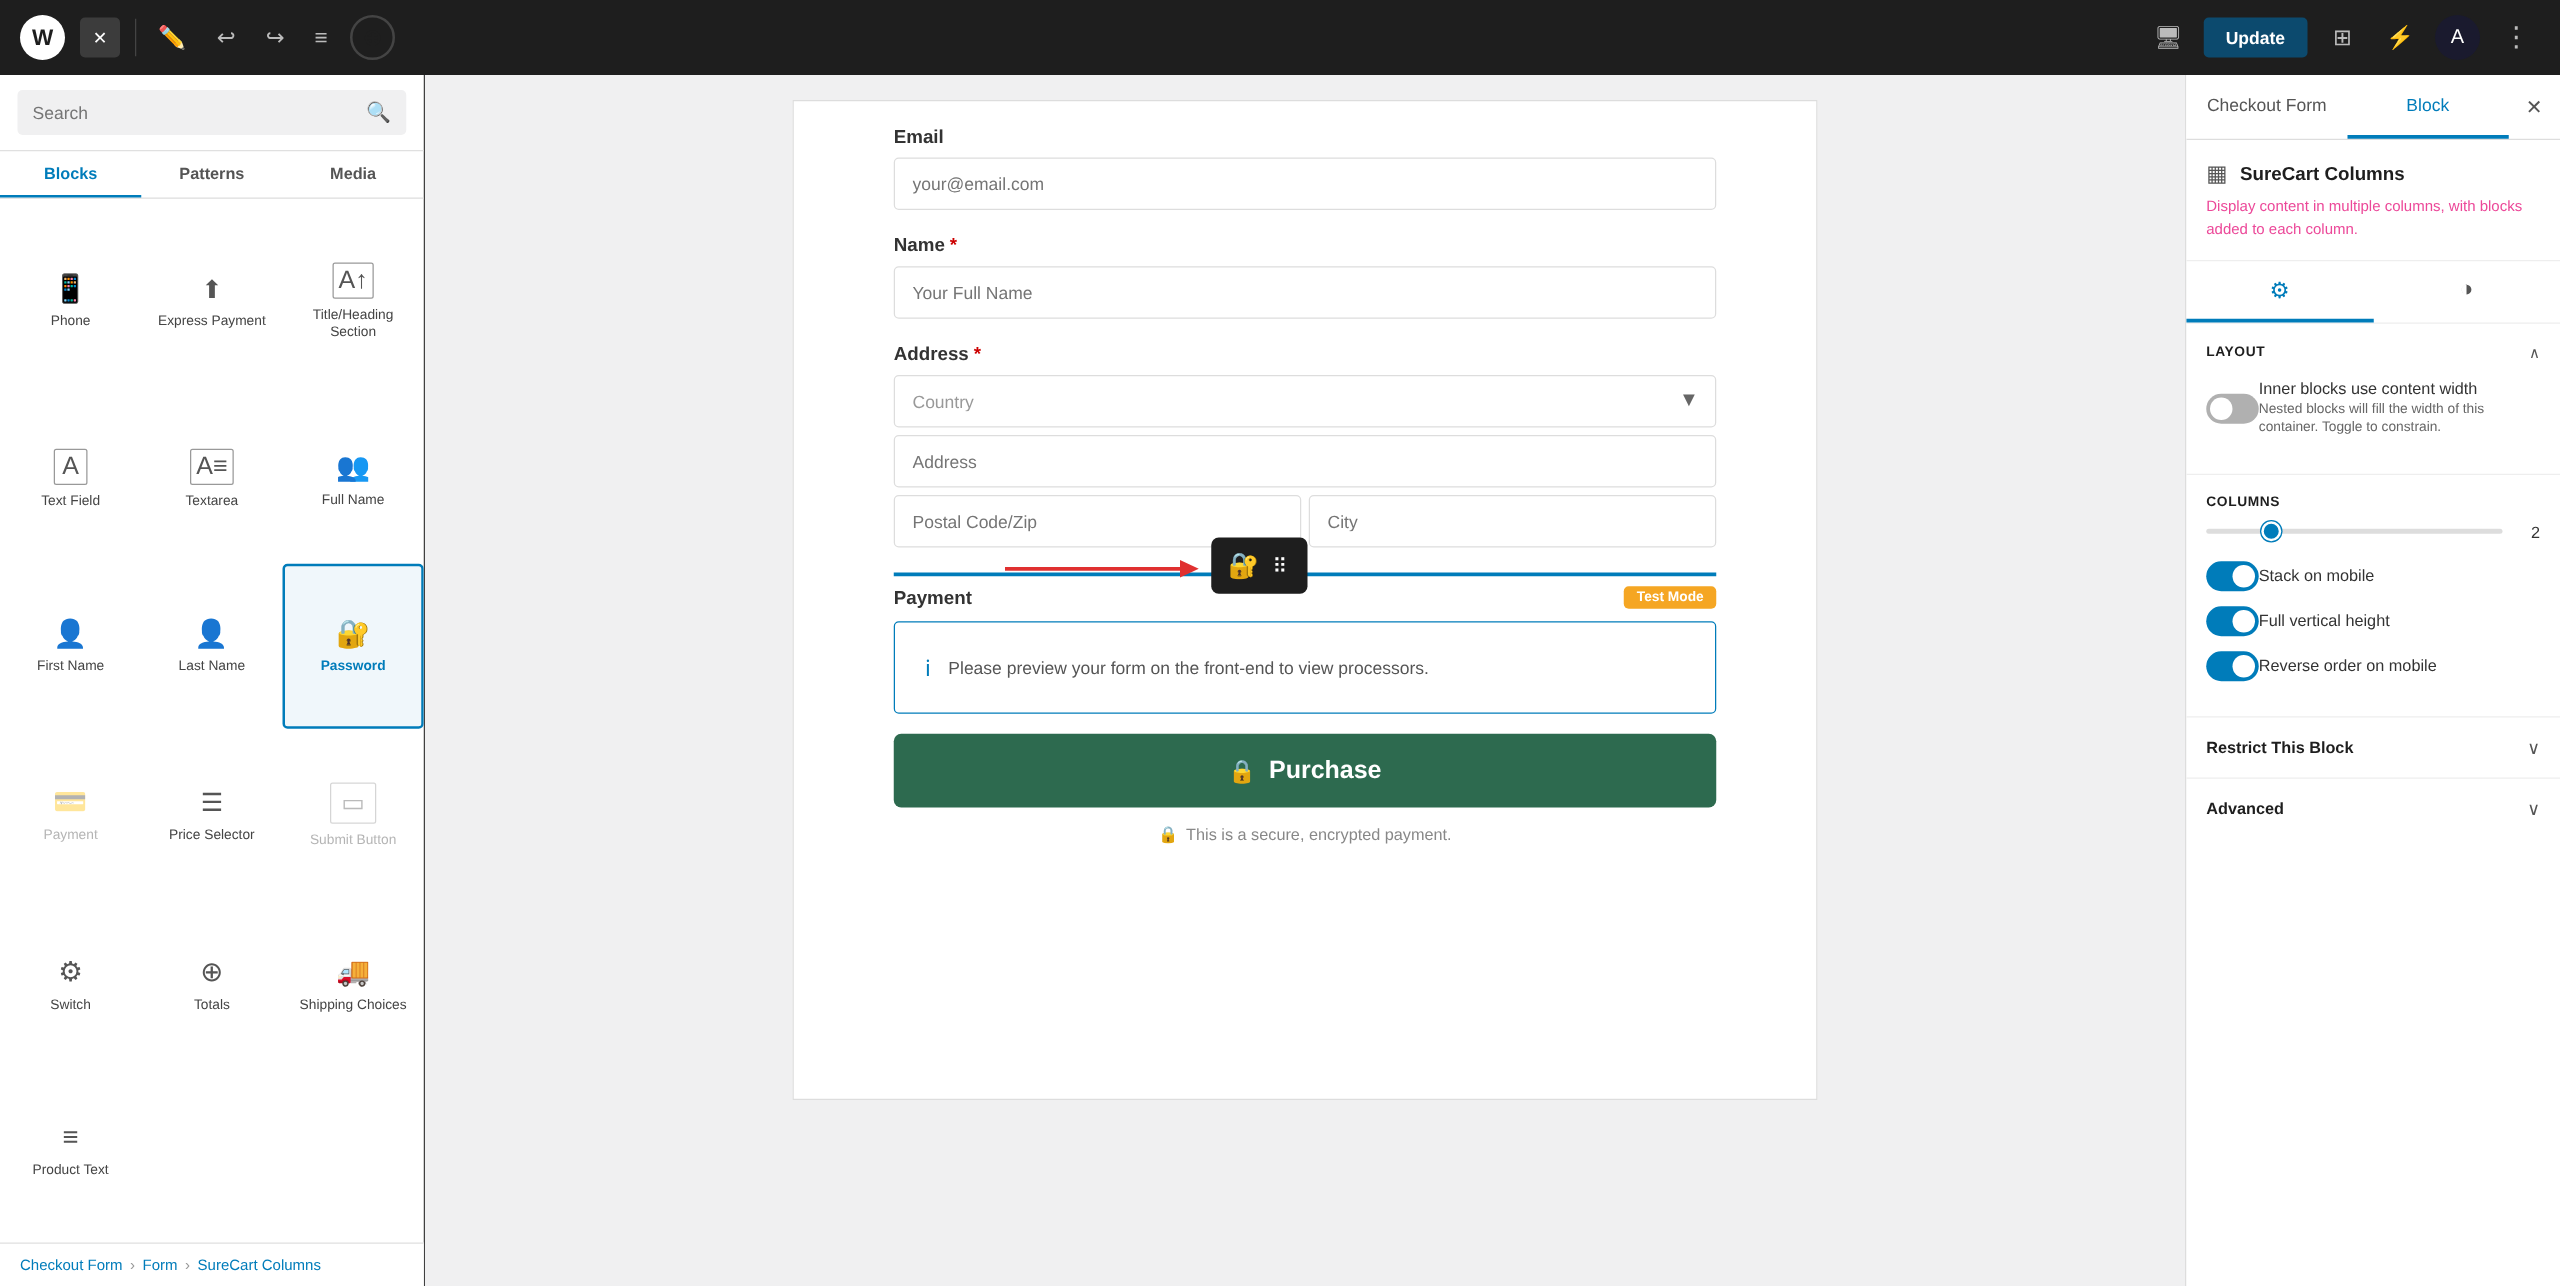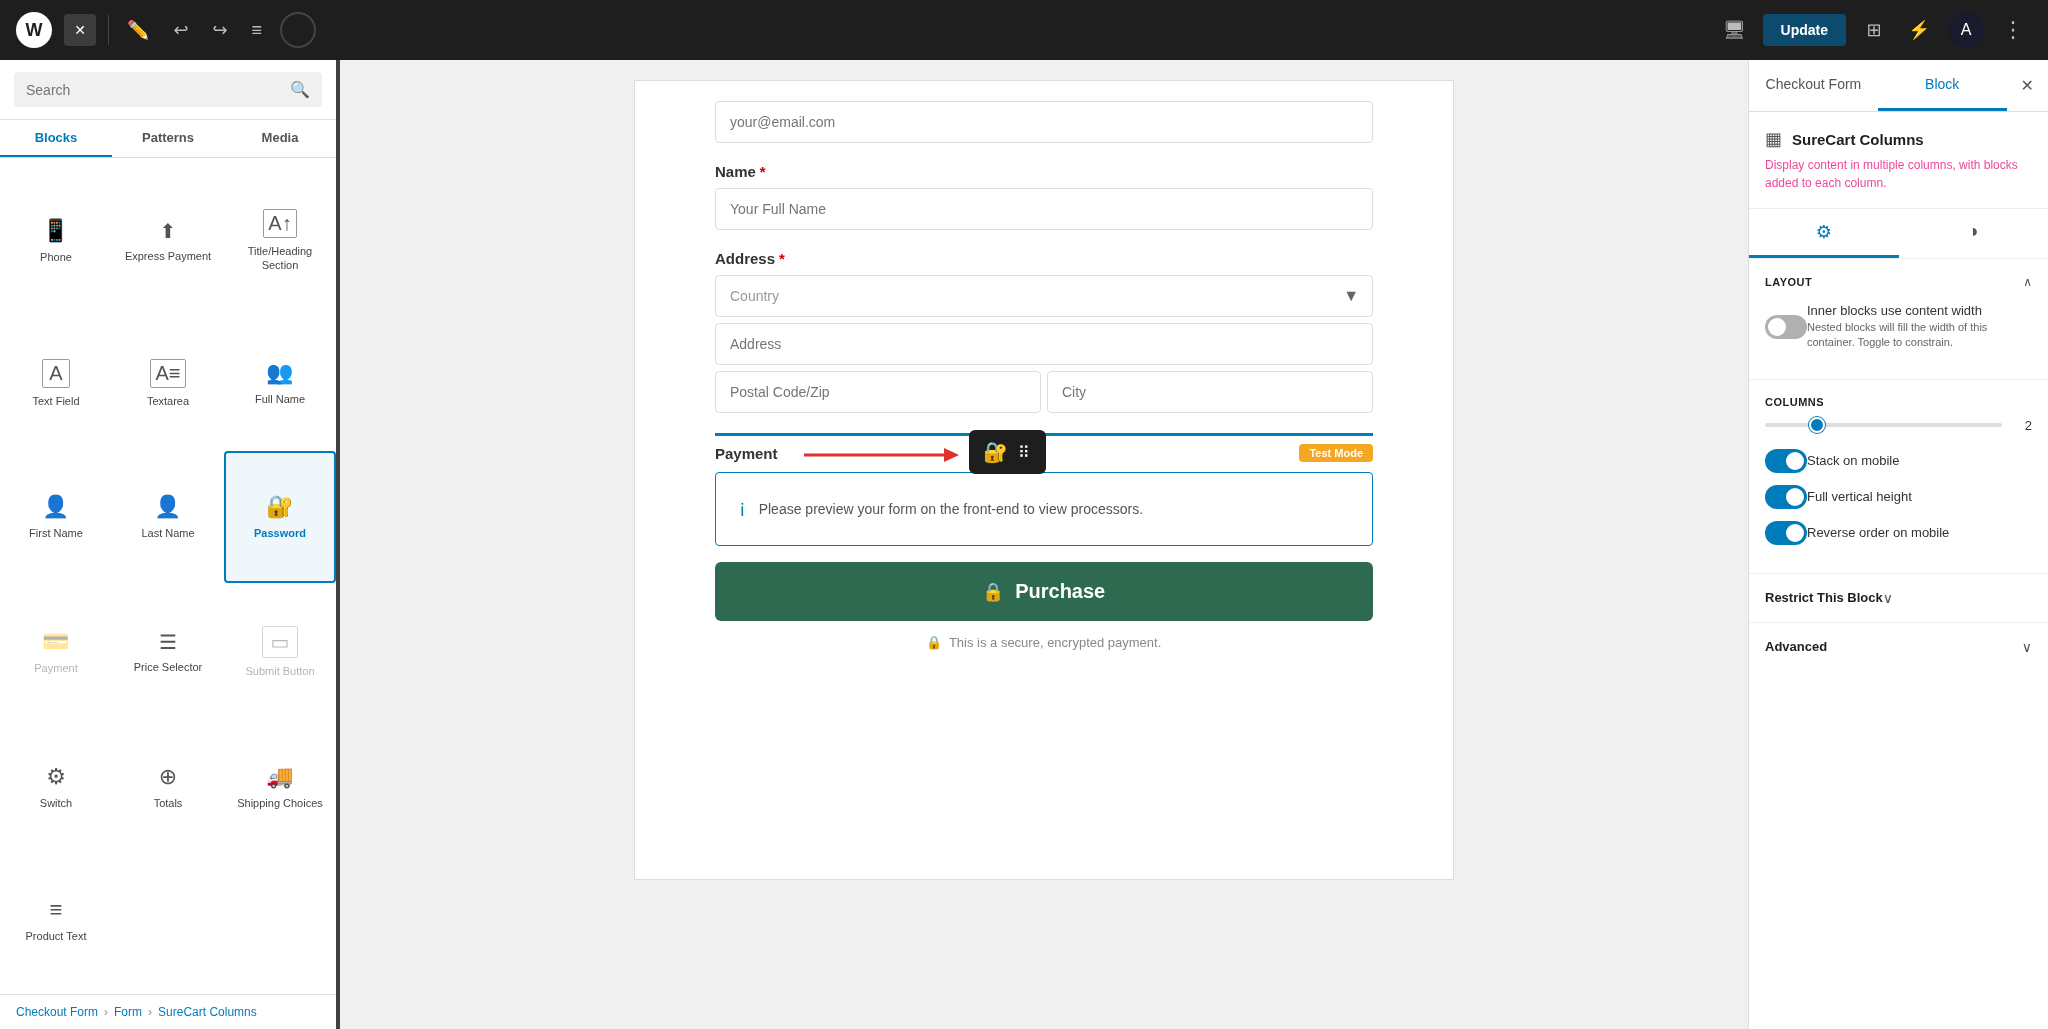--- a/index.html
+++ b/index.html
@@ -19,21 +19,21 @@
     .btn-update { background: #0c4a6e; color: #fff; border: none; border-radius: 4px; padding: 8px 18px; font-size: 14px; font-weight: 600; cursor: pointer; }
     .toolbar-icon-btn { width: 36px; height: 36px; background: none; border: none; color: #bbb; cursor: pointer; font-size: 18px; display: flex; align-items: center; justify-content: center; border-radius: 4px; }
     .toolbar-avatar { width: 36px; height: 36px; background: #1a1a2e; border-radius: 50%; display: flex; align-items: center; justify-content: center; color: #fff; font-size: 16px; cursor: pointer; }
     .toolbar-more { color: #bbb; font-size: 22px; cursor: pointer; padding: 4px 8px; }
 
     
     .main-layout { display: flex; flex: 1; overflow: hidden; }
 
     
     .sidebar {
-      width: 340px; background: #fff; border-right: 4px solid #404040; display: flex; flex-direction: column; flex-shrink: 0;
+      width: 340px; background: #fff; border-right: 1px solid #404040; display: flex; flex-direction: column; flex-shrink: 0;
     }
     .sidebar-search {
       padding: 12px 14px; border-bottom: 1px solid #e0e0e0;
     }
     .search-box {
       display: flex; align-items: center; background: #f0f0f1; border-radius: 4px; padding: 8px 12px; gap: 8px;
     }
     .search-input { background: none; border: none; outline: none; font-size: 14px; color: #333; flex: 1; }
     .search-icon { color: #555; font-size: 16px; }
 
@@ -153,21 +153,21 @@
     .toggle-knob { width: 18px; height: 18px; background: #fff; border-radius: 50%; position: absolute; top: 3px; transition: left 0.15s; }
     .toggle.on .toggle-knob { left: 21px; }
     .toggle.off .toggle-knob { left: 3px; }
 
     .columns-label { font-size: 11px; font-weight: 700; color: #1e1e1e; text-transform: uppercase; letter-spacing: 0.5px; margin-bottom: 10px; }
     .slider-row { display: flex; align-items: center; gap: 10px; margin-bottom: 16px; }
     .slider { flex: 1; -webkit-appearance: none; height: 4px; border-radius: 2px; background: #ddd; outline: none; }
     .slider::-webkit-slider-thumb { -webkit-appearance: none; width: 16px; height: 16px; border-radius: 50%; background: #007cba; cursor: pointer; border: 2px solid #fff; box-shadow: 0 0 0 1px #007cba; }
     .slider-value { font-size: 13px; color: #333; min-width: 20px; text-align: right; }
 
-    .restrict-block { padding: 16px; border-bottom: 1px solid #eee; display: flex; align-items: center; cursor: pointer; }
+    .restrict-block { padding: 16px; border-bottom: 1px solid #eee; display: flex; align-items: center; justify-content: space-between; cursor: pointer; }
     .restrict-title { font-size: 13px; font-weight: 600; color: #1e1e1e; }
     .advanced-block { padding: 16px; display: flex; align-items: center; justify-content: space-between; cursor: pointer; }
     .advanced-title { font-size: 13px; font-weight: 600; color: #1e1e1e; }
 
     
     .canvas::-webkit-scrollbar { width: 8px; }
     .canvas::-webkit-scrollbar-track { background: #f0f0f1; }
     .canvas::-webkit-scrollbar-thumb { background: #ccc; border-radius: 4px; }
   </style>
 </head>
@@ -296,20 +296,21 @@
       <span class="breadcrumb-sep">›</span>
       <a>SureCart Columns</a>
     </div>
   </div>
 
   <div class="canvas">
     <div style="position:relative; width:820px;">
       <div class="canvas-inner">
 
         <div class="form-section">
+          <div class="form-label">Email</div>
           <input class="form-input" type="email" placeholder="your@email.com" style="">
         </div>
 
         <div class="form-section">
           <div class="form-label">
             <span>Name</span>
               <span class="required">*</span>
           </div>
           <input class="form-input" type="text" placeholder="Your Full Name" style="">
         </div>

